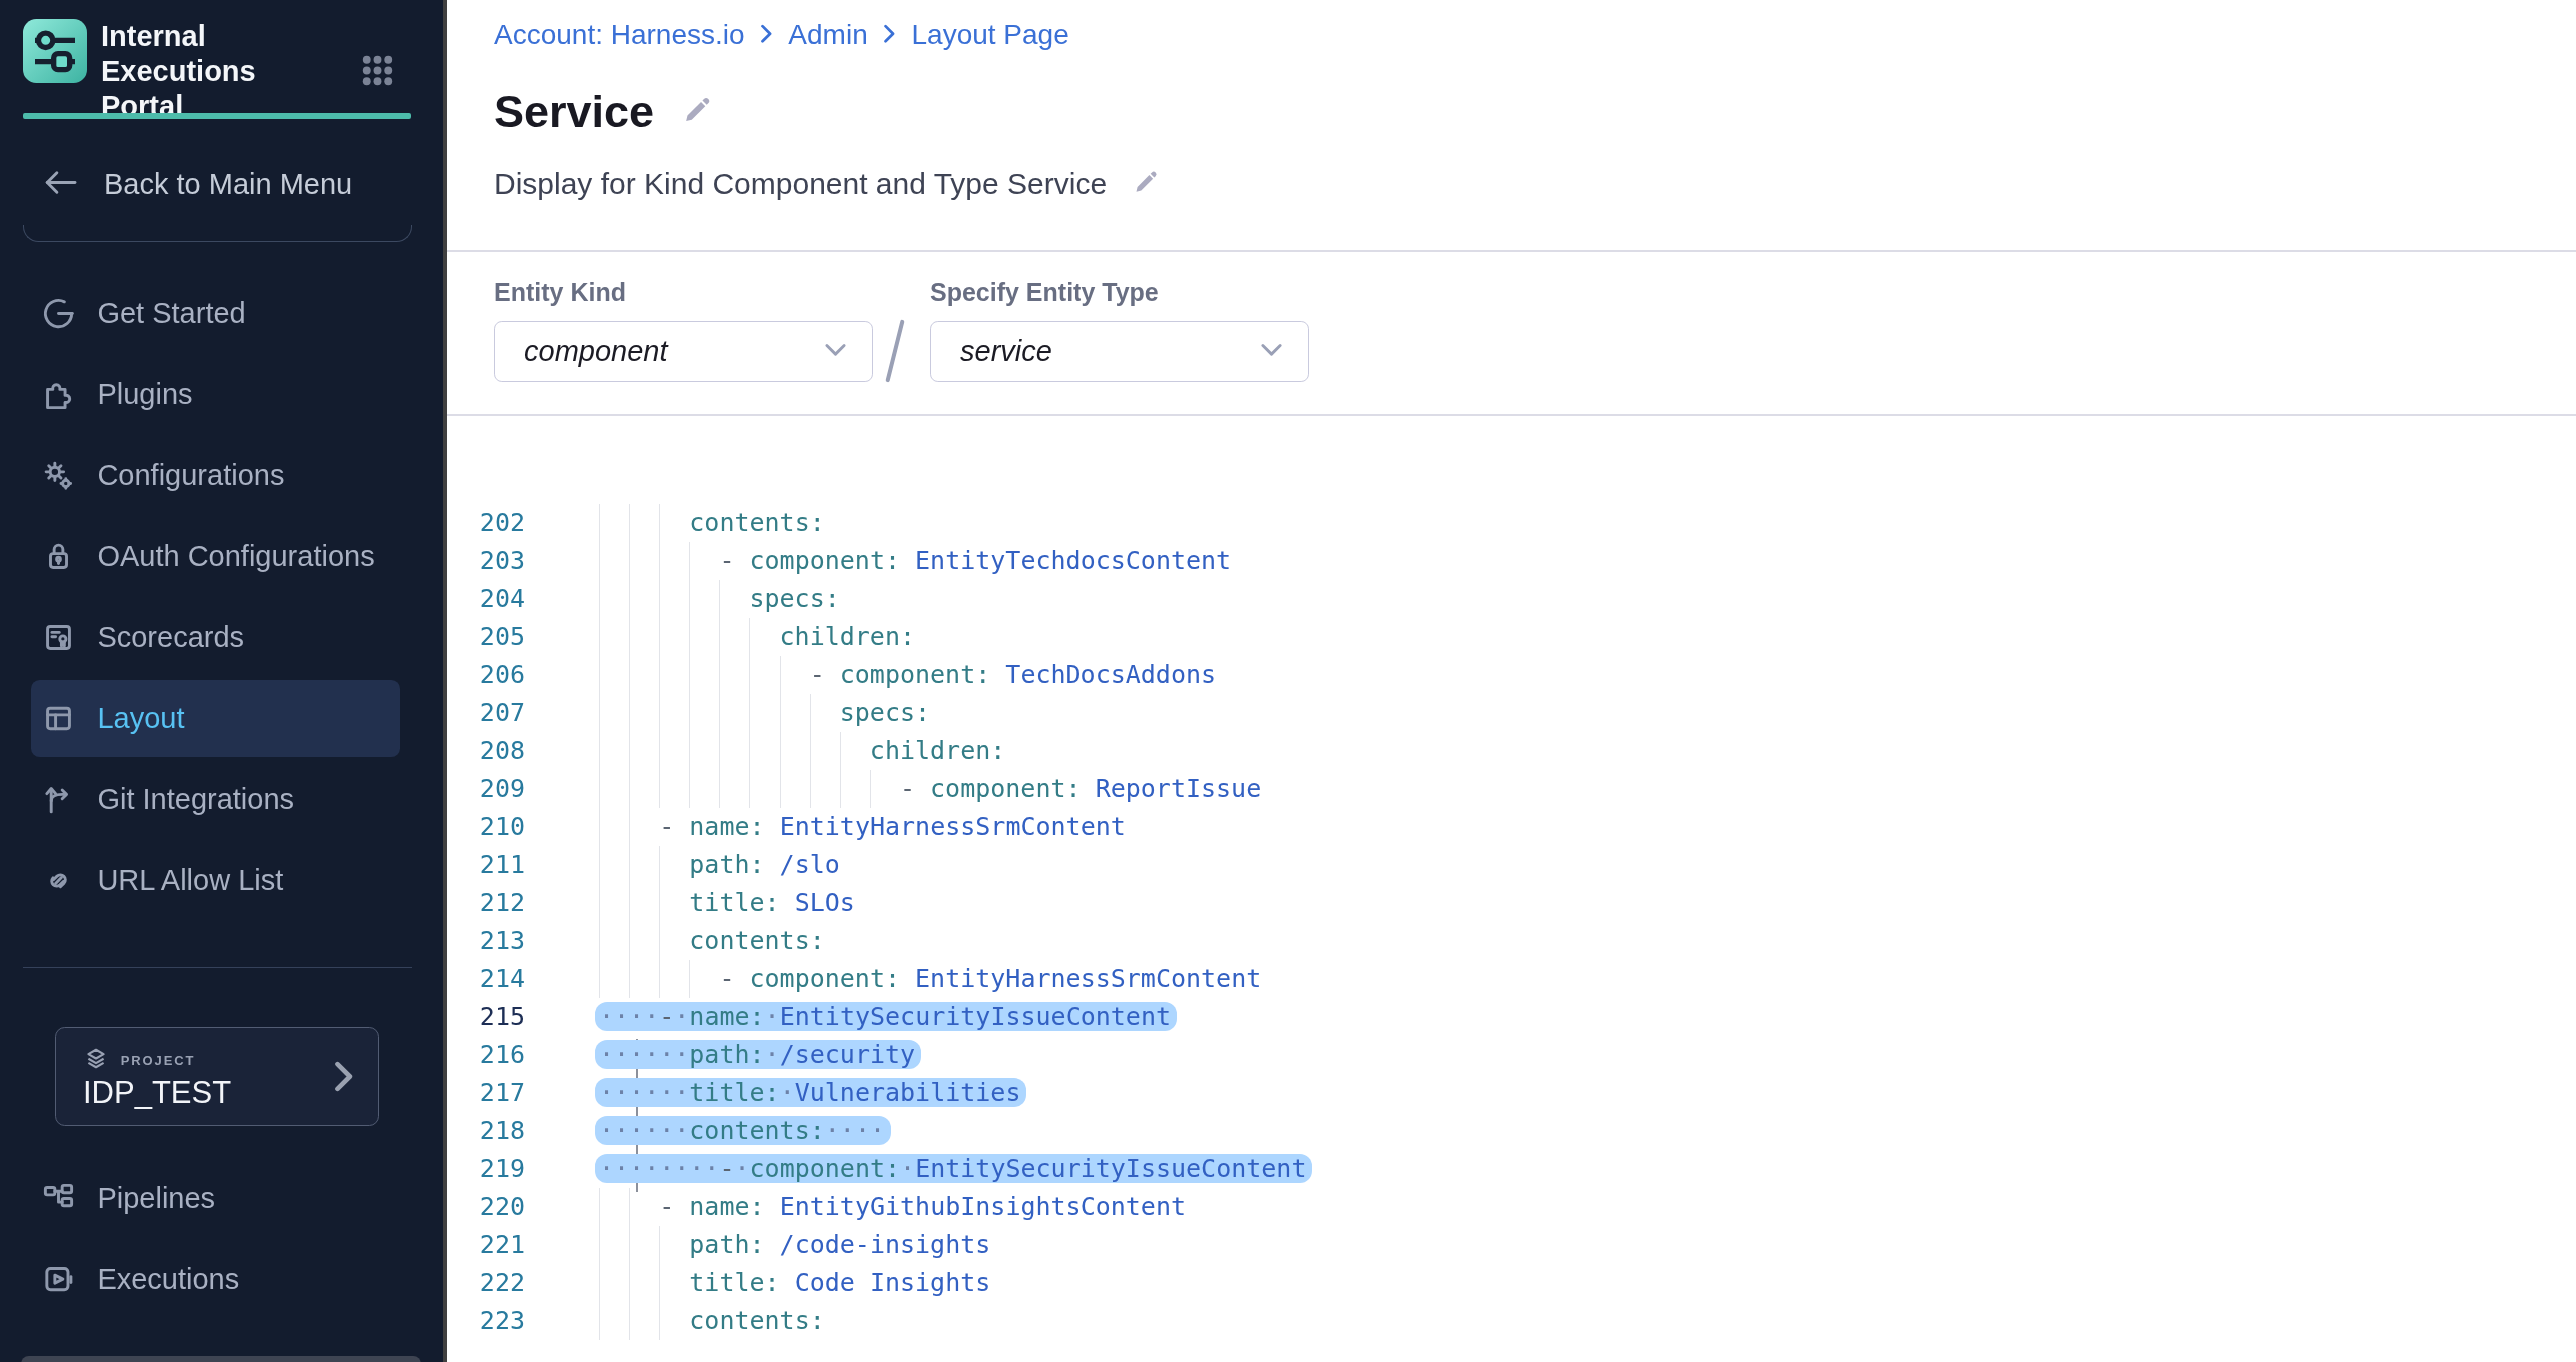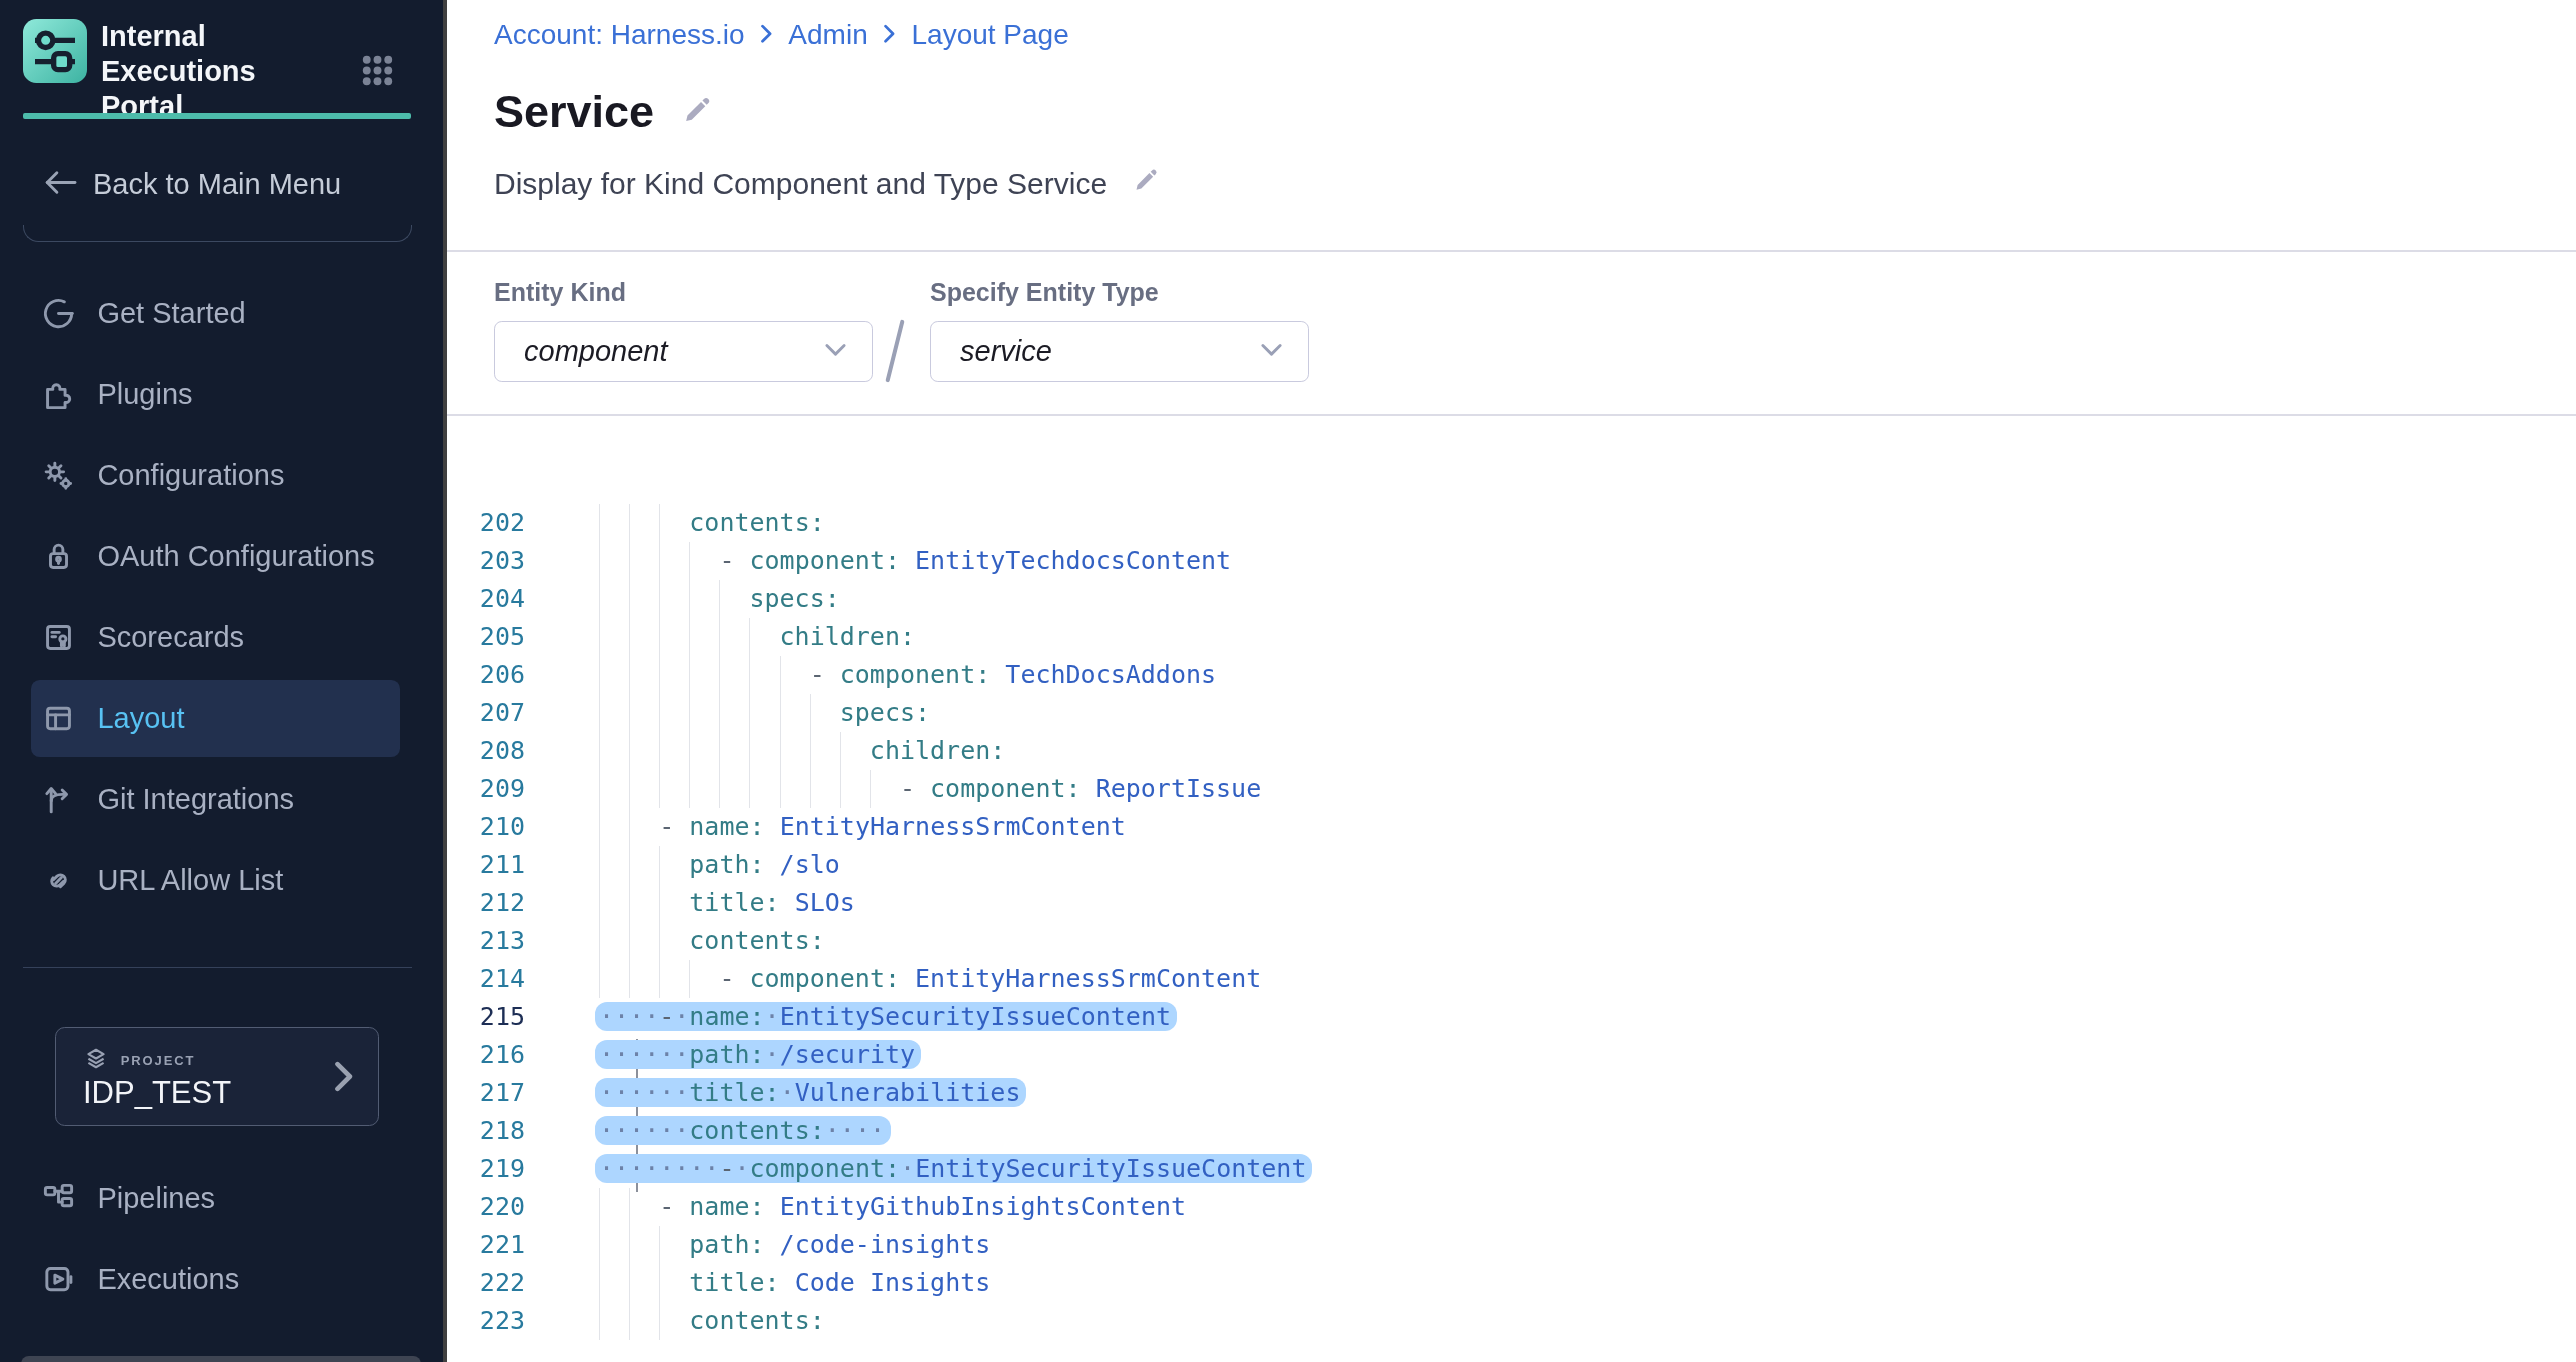--- a/index.html
+++ b/index.html
@@ -5,21 +5,21 @@
   * { margin:0; padding:0; box-sizing:border-box; }
   html,body { width:2576px; height:1363px; background:#fff; font-family:"Liberation Sans",sans-serif; }
   .app { position:relative; width:2576px; height:1363px; overflow:hidden; background:#fff; }
 
   
   .sidebar { position:absolute; left:0; top:0; width:443px; height:1363px; background:#131c2e; overflow:hidden; }
   .logo-box { position:absolute; left:23px; top:19.4px; width:64px; height:64px; }
   .brand-title { position:absolute; left:101px; top:19.4px; width:238px; color:#f4f6f9; font-size:29px; font-weight:700; line-height:35px; }
   .apps-grid { position:absolute; left:356px; top:49px; width:43px; height:43px; cursor:pointer; }
   .teal-bar { position:absolute; left:23px; top:113px; width:388px; height:5.8px; background:#4dbcab; border-radius:1.9px; }
-  .back-row { position:absolute; left:41px; top:163px; height:43px; display:flex; align-items:center; gap:13px; cursor:pointer; }
+  .back-row { position:absolute; left:41px; top:163px; height:43px; display:flex; align-items:center; gap:24px; cursor:pointer; }
   .back-row .lbl { color:#c5ccd8; font-size:29px; }
   .u-divider { position:absolute; left:23px; top:225px; width:389px; height:16.5px;
                border-left:1px solid #3c4961; border-right:1px solid #3c4961; border-bottom:1px solid #3c4961;
                border-radius:0 0 15.6px 15.6px; }
   .nav { position:absolute; left:0; top:273px; width:386px; list-style:none; }
   .nav2 { position:absolute; left:0; top:1158px; width:443px; list-style:none; }
   .nav-item { position:relative; height:81px; display:flex; align-items:center; padding-left:41px; gap:21.4px; cursor:pointer; }
   .nav-item .nicon { width:35px; height:35px; display:flex; align-items:center; justify-content:center; z-index:1; }
   .nav-item .nlabel { color:#a9b1c3; font-size:29px; z-index:1; }
   .nav-item.selected::before { content:""; position:absolute; left:31px; width:369px; top:1.9px; height:77px; background:#22304e; border-radius:8.7px; }
@@ -31,21 +31,21 @@
   .project-card .pname { position:absolute; left:27px; top:47px; color:#f2f4f8; font-size:31px; }
   .project-card .pchev { position:absolute; right:25px; top:33px; }
   .bottom-bar { position:absolute; left:21.4px; top:1356px; width:400px; height:8.7px; background:#3e4452; border-radius:7.8px 7.8px 0 0; }
 
   
   .main { position:absolute; left:443px; top:0; width:2493px; height:1363px; background:#fff; border-left:4px solid #404040; }
   .breadcrumb { position:absolute; left:47px; top:19.4px; display:flex; align-items:center; gap:15.6px; font-size:28px; color:#3a70d6; }
   .breadcrumb .crumb { cursor:pointer; }
   .title-row { position:absolute; left:47px; top:86px; display:flex; align-items:center; gap:27px; }
   .page-title { font-size:45px; font-weight:800; color:#191922; }
-  .subtitle-row { position:absolute; left:47px; top:167px; display:flex; align-items:flex-start; gap:25px; }
+  .subtitle-row { position:absolute; left:47px; top:167px; display:flex; align-items:center; gap:25px; }
   .subtitle { font-size:30px; color:#3e4354; }
   .hr { position:absolute; left:0; width:2133px; height:1.9px; background:#dcdce6; }
   .hr1 { top:250px; } .hr2 { top:414px; }
   .field-label { position:absolute; top:278px; font-size:25px; font-weight:700; color:#686e82; }
   .lab1 { left:47px; } .lab2 { left:483px; }
   .select { position:absolute; top:321px; width:379px; height:61px; background:#fff; border:1.5px solid #c9cade; border-radius:7.8px;
             display:flex; align-items:center; justify-content:space-between; padding:0 25px 0 29px; cursor:pointer; }
   .sel1 { left:47px; } .sel2 { left:483px; }
   .select .sval { font-size:29px; color:#1b1b24;font-style:italic; }
   .slash { position:absolute; left:446px; top:319px; width:3.9px; height:64px; background:#9aa0b5; border-radius:1.9px; transform:rotate(14deg); }

